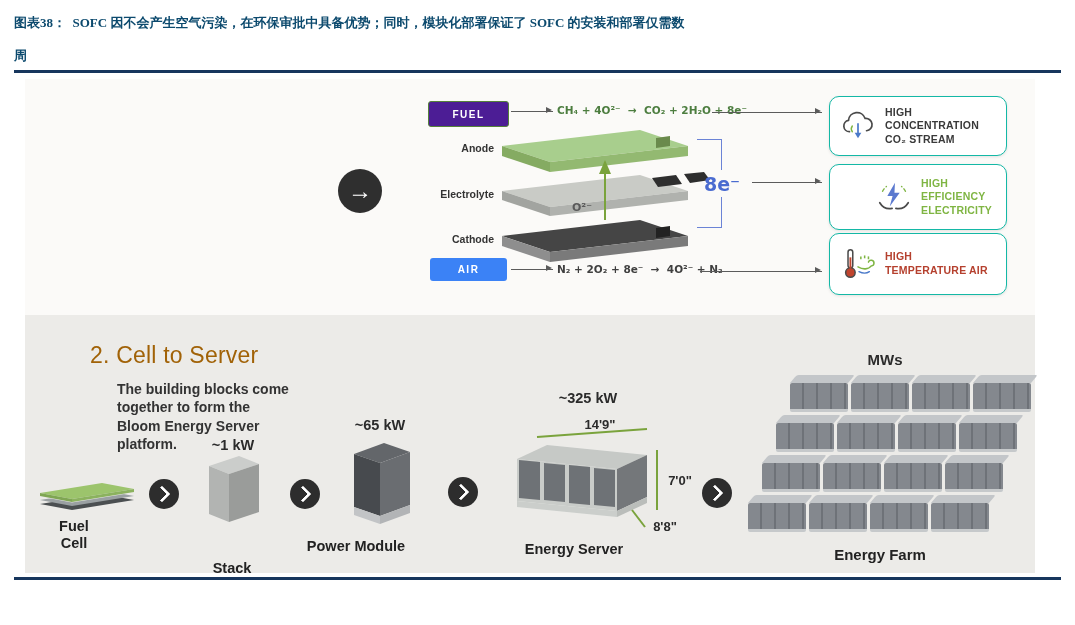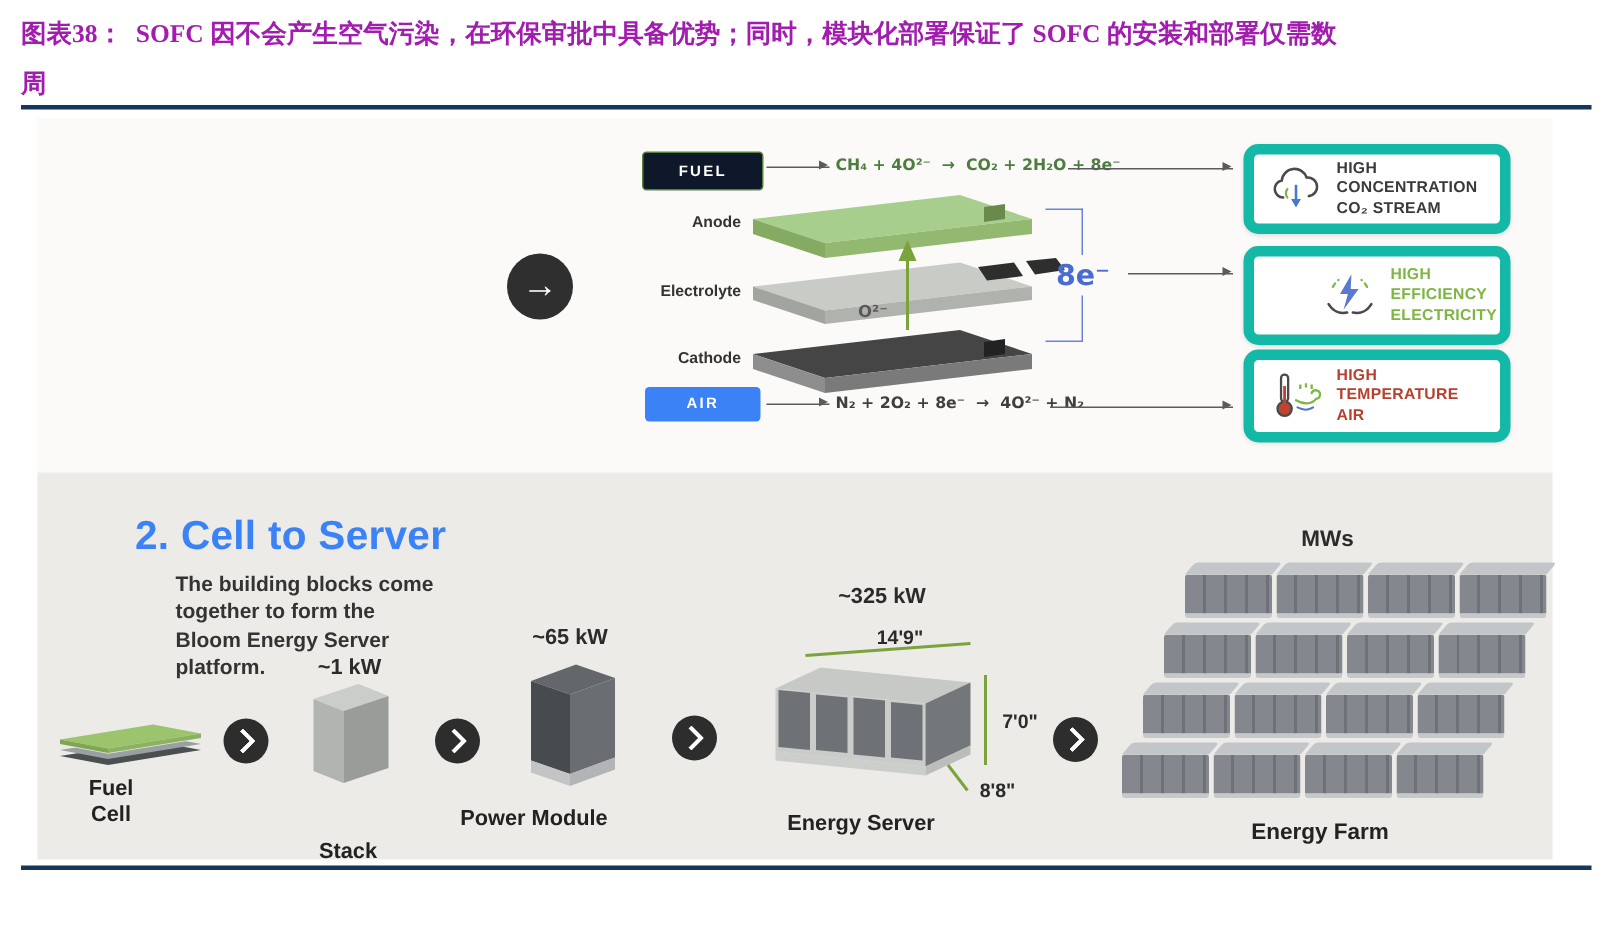--- a/index.html
+++ b/index.html
@@ -2,36 +2,36 @@
 <html><head>
 <meta charset="utf-8">
 <style>
   html,body{margin:0;padding:0;background:#fff;}
   .page{position:relative;width:1075px;height:625px;background:#ffffff;overflow:hidden;
         font-family:"Liberation Sans",sans-serif;}
   .abs{position:absolute;}
 
   
   .doc-title{left:14px;top:6px;width:1046px;font-family:"Liberation Serif","DejaVu Serif",serif;
-             font-weight:bold;font-size:17px;line-height:33px;color:#a21caf;white-space:pre-wrap;}
+             font-weight:bold;font-size:13px;line-height:33px;color:#0c4a6e;white-space:pre-wrap;}
   .rule{left:14px;width:1047px;height:3px;background:#17365d;}
   .rule-top{top:70px;} .rule-bottom{top:577px;}
   .source-line{left:16px;top:588px;font-family:"Liberation Serif","DejaVu Serif",serif;
                font-style:italic;font-size:15px;color:#111;}
 
   
   .sec1-bg{left:25px;top:79px;width:1010px;height:236px;background:#fbfaf8;}
   .sec2-bg{left:25px;top:315px;width:1010px;height:258px;background:#ecebe8;}
 
   
   .hw-heading{left:80px;top:160px;font-size:27px;font-weight:bold;color:#262626;letter-spacing:.2px;}
   .hw-desc{left:102px;top:200px;width:196px;font-size:14px;font-weight:bold;color:#333;line-height:1.32;}
   .big-arrow{left:338px;top:169px;width:44px;height:44px;border-radius:50%;background:#2f2f2f;
              display:flex;align-items:center;justify-content:center;color:#fff;font-size:24px;font-weight:bold;}
-  .fuel-box{left:428px;top:101px;width:79px;height:24px;background:#0f172a;border:1px solid #55813a;border-radius:3px;
+  .fuel-box{left:428px;top:101px;width:79px;height:24px;background:#4c1d95;border:1px solid #55813a;border-radius:3px;
             display:flex;align-items:center;justify-content:center;color:#fff;font-size:10px;font-weight:bold;letter-spacing:1.5px;}
   .air-box{left:430px;top:258px;width:77px;height:23px;background:#3b82f6;border-radius:3px;
            display:flex;align-items:center;justify-content:center;color:#fff;font-size:10px;font-weight:bold;letter-spacing:1.5px;}
   .h-arrow{height:0;border-top:1.5px solid #5b5b5b;}
   .h-arrow::after{content:"";position:absolute;right:-2px;top:-4.6px;border:3.5px solid transparent;border-left:6px solid #5b5b5b;}
   .fuel-line{left:511px;top:111px;width:42px;}
   .air-line{left:511px;top:269px;width:42px;}
   .out1{left:712px;top:112px;width:110px;}
   .out2{left:752px;top:182px;width:70px;}
   .out3{left:700px;top:271px;width:122px;}
@@ -41,28 +41,28 @@
   .layer-label{left:430px;width:64px;text-align:right;font-size:10.5px;font-weight:600;color:#333;}
   .ll-anode{top:142px;} .ll-electrolyte{top:188px;} .ll-cathode{top:233px;}
   .ion-label{left:572px;top:201px;font-family:"DejaVu Sans",sans-serif;font-size:11px;font-weight:bold;color:#5a5a5a;}
   .electron-label{left:692px;top:173px;width:60px;text-align:center;font-family:"DejaVu Sans",sans-serif;
                   font-size:19px;font-weight:bold;color:#4a6bd0;}
   .brk-t{left:697px;top:139px;width:25px;height:0;border-top:1.5px solid #6b83d6;}
   .brk-b{left:697px;top:227px;width:25px;height:0;border-top:1.5px solid #6b83d6;}
   .brk-v1{left:721px;top:139px;width:0;height:31px;border-left:1.5px solid #6b83d6;}
   .brk-v2{left:721px;top:197px;width:0;height:31px;border-left:1.5px solid #6b83d6;}
 
-  .card{left:829px;width:178px;background:#fff;border:7px solid #14b8a6;border-radius:10px;
+  .card{left:829px;width:178px;background:#fff;border:1px solid #14b8a6;border-radius:10px;
         box-shadow:0 1px 3px rgba(0,0,0,.10);display:flex;align-items:center;gap:7px;padding:6px 8px;box-sizing:border-box;}
   .card-1{top:96px;height:60px;} .card-2{top:164px;height:66px;padding-left:44px;} .card-3{top:233px;height:62px;}
   .card-icon{width:40px;flex:0 0 40px;display:flex;align-items:center;justify-content:center;}
   .card-text{font-size:10.5px;font-weight:bold;letter-spacing:.2px;line-height:1.3;white-space:pre-line;}
 
   
-  .cs-heading{left:90px;top:342px;font-size:27px;font-weight:bold;color:#3b82f6;letter-spacing:.2px;}
+  .cs-heading{left:90px;top:342px;font-size:23px;font-weight:normal;color:#a16207;letter-spacing:.2px;}
   .cs-desc{left:117px;top:380px;width:180px;font-size:14px;font-weight:bold;color:#333;line-height:1.32;}
   .step-arrow{width:30px;height:30px;border-radius:50%;background:#2d2d2d;display:flex;align-items:center;justify-content:center;}
   .sa1{left:149px;top:479px;} .sa2{left:290px;top:479px;} .sa3{left:448px;top:477px;} .sa4{left:702px;top:478px;}
   .chev{width:9px;height:9px;border-top:3px solid #fff;border-right:3px solid #fff;transform:rotate(45deg);margin-left:-4px;border-radius:1px;}
   .cap{font-size:14.5px;font-weight:bold;color:#2b2b2b;text-align:center;}
   .cap-1kw{left:200px;top:437px;width:66px;}
   .cap-65kw{left:342px;top:417px;width:76px;}
   .cap-325kw{left:545px;top:390px;width:86px;}
   .cap-mws{left:855px;top:351px;width:60px;font-size:15px;}
   .dim{font-size:13px;font-weight:bold;color:#2b2b2b;text-align:center;}

